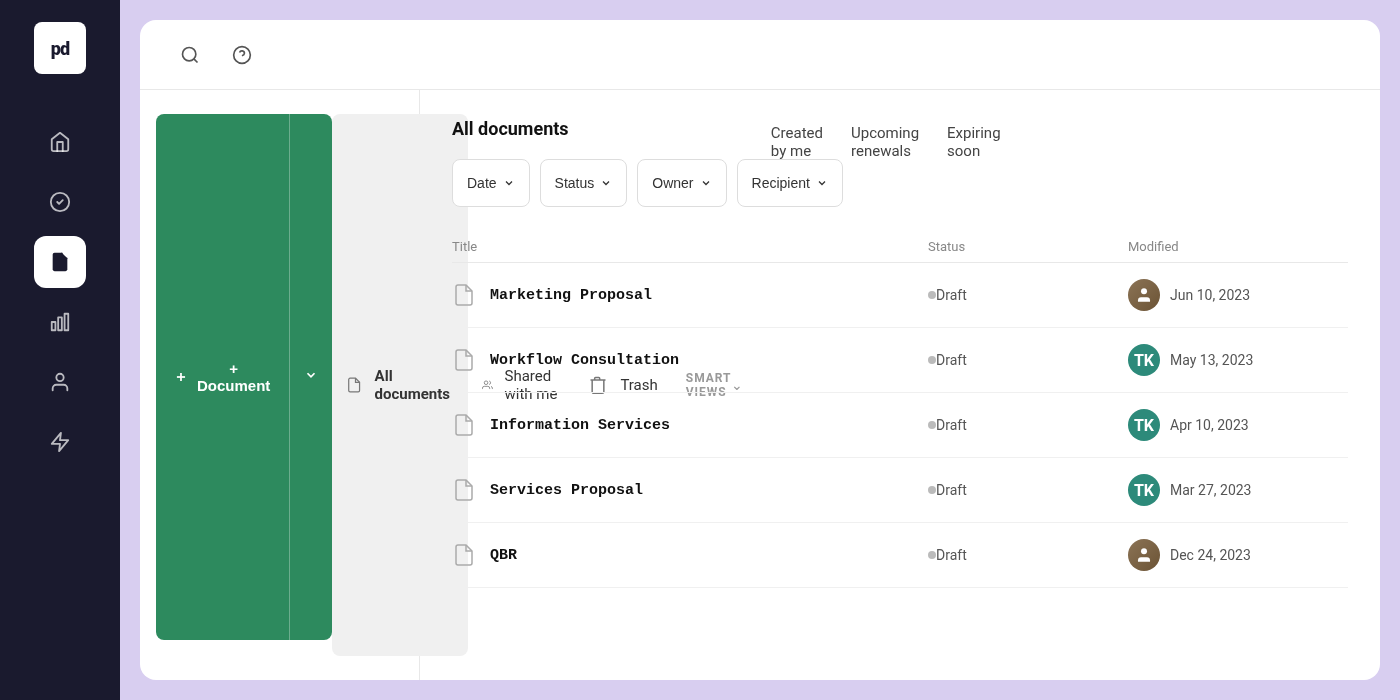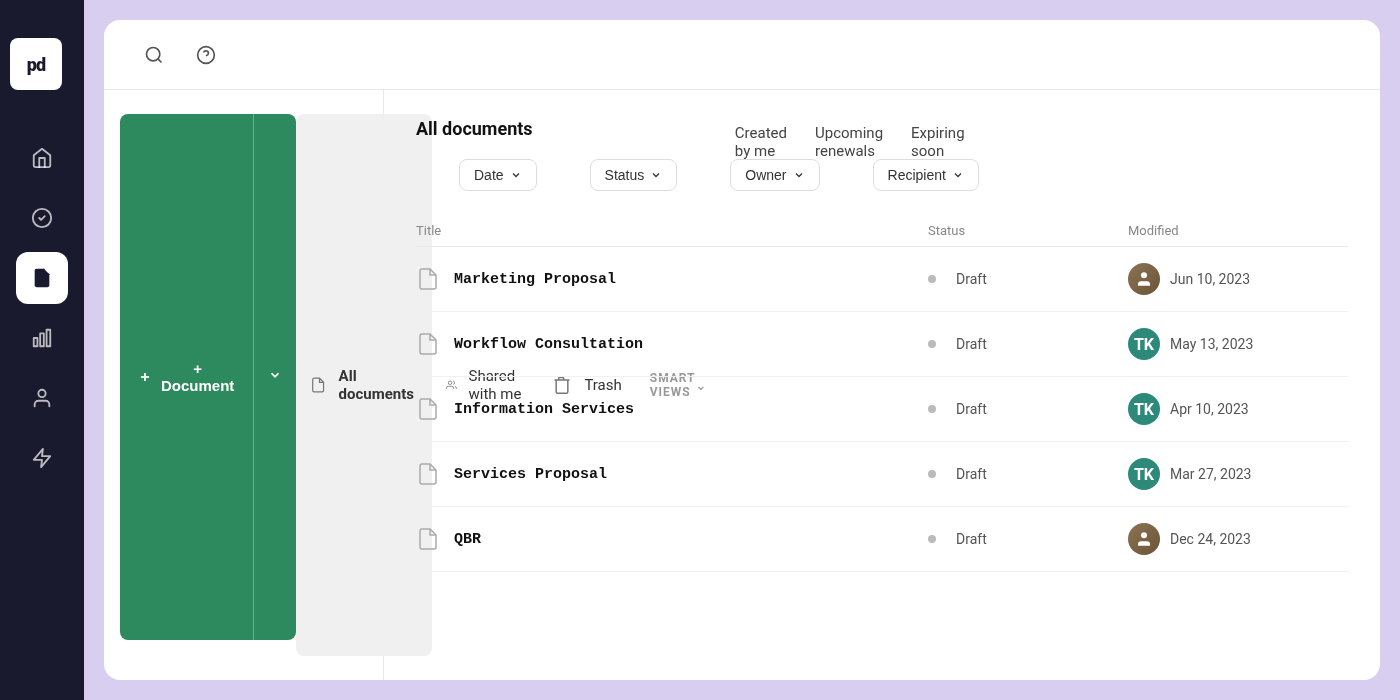--- a/index.html
+++ b/index.html
@@ -7,27 +7,27 @@
       font-family: -apple-system, BlinkMacSystemFont, 'Segoe UI', Roboto, sans-serif;
       background: #d8cef0;
       width: 1400px;
       height: 700px;
       overflow: hidden;
       display: flex;
     }
 
     
     .far-left-bar {
-      width: 84px;
+      width: 120px;
       background: #1a1a2e;
       height: 700px;
       display: flex;
       flex-direction: column;
-      align-items: flex-end;
-      padding-top: 16px;
+      align-items: center;
+      padding-top: 0;
       flex-shrink: 0;
     }
 
     .logo-box {
       width: 96px;
       height: 96px;
       background: #1a1a2e;
       display: flex;
       align-items: center;
       justify-content: center;
@@ -269,28 +269,27 @@
     .filter-row {
       display: flex;
       gap: 10px;
       margin-bottom: 24px;
     }
 
     .filter-btn {
       display: flex;
       align-items: center;
       gap: 6px;
-      padding: 7px 14px;
+      padding: 15px 14px;
       border: 1.5px solid #ddd;
       border-radius: 8px;
       background: white;
       font-size: 14px;
       color: #333;
       cursor: pointer;
-      margin-left: 43px;
     }
 
     .filter-btn svg {
       width: 12px;
       height: 12px;
     }
 
     
     .doc-table {
       width: 100%;
@@ -330,21 +329,21 @@
 
     .doc-title-text {
       font-size: 15px;
       font-weight: 700;
       color: #111;
     }
 
     .doc-status-cell {
       display: flex;
       align-items: center;
-      gap: 20px;
+      gap: 0;
       font-size: 14px;
       color: #555;
     }
 
     .status-dot {
       width: 8px;
       height: 8px;
       border-radius: 50%;
       background: #bbb;
       flex-shrink: 0;

